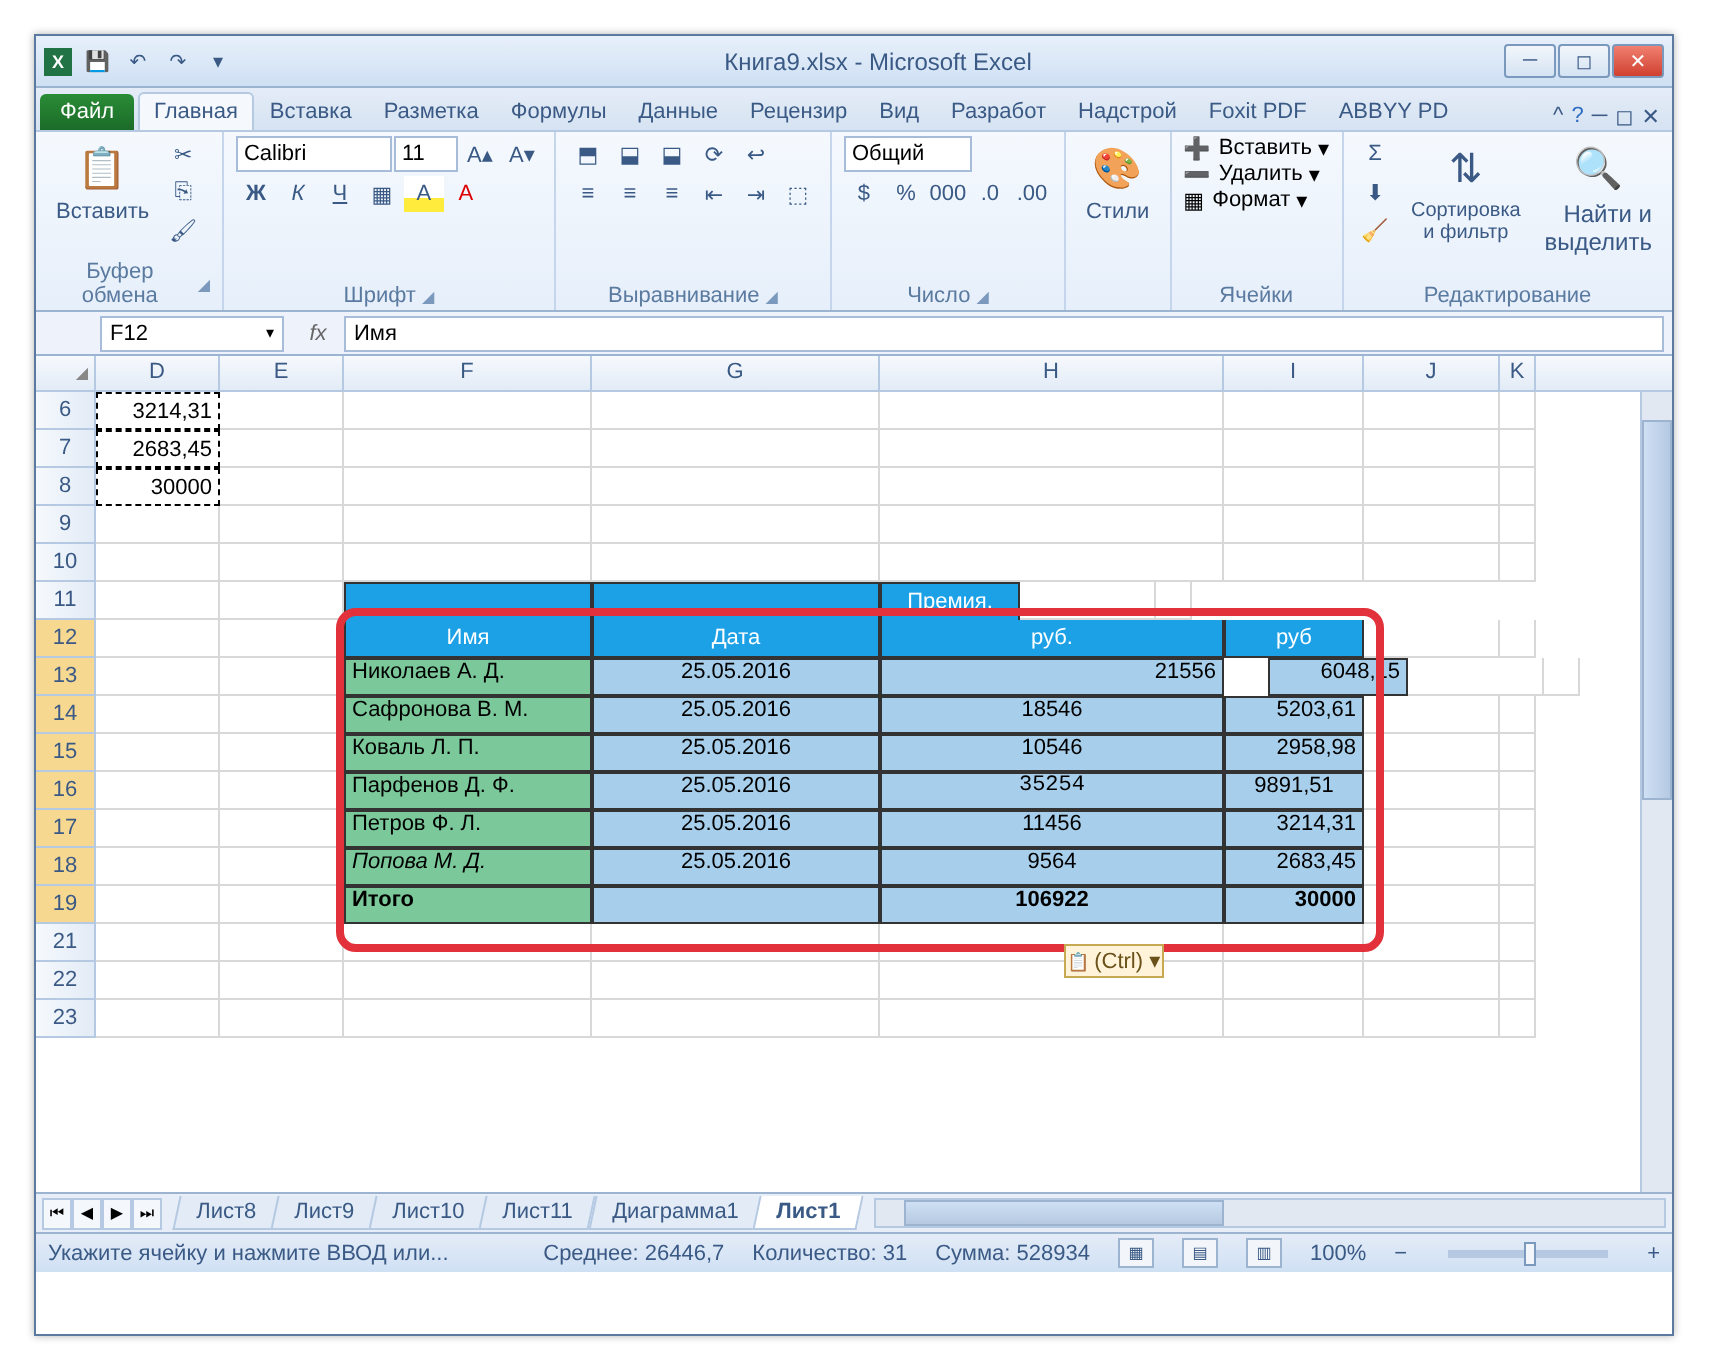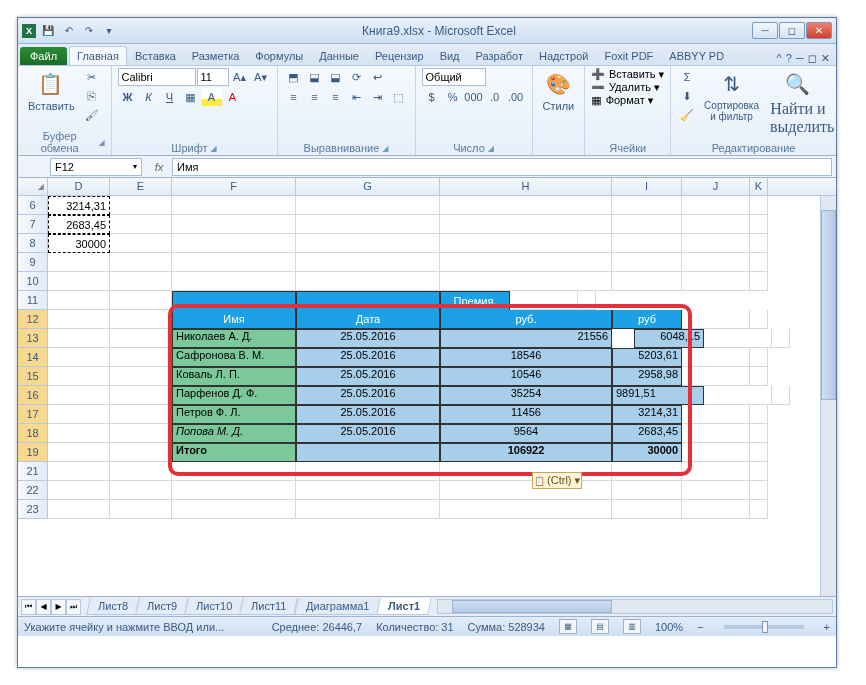--- a/index.html
+++ b/index.html
@@ -256,21 +256,21 @@
           <div class="mini-btn">Σ</div>
           <div class="mini-btn">⬇</div>
           <div class="mini-btn">🧹</div>
         </div>
         <div class="big-btn">
           <div class="ico">⇅</div>
           <span style="font-size:10px;max-width:60px;text-align:center;">Сортировка и фильтр</span>
         </div>
         <div class="big-btn">
           <div class="ico">🔍</div>
-          <span style="font-size:16px;max-width:56px;text-align:center;font-family:Liberation Serif, serif;">Найти и выделить</span>
+          <span style="font-size:12px;max-width:56px;text-align:right;">Найти и выделить</span>
         </div>
       </div>
       <div class="group-label">
           <span>Редактирование</span>
         </div>
     </div>
   </div>
 
   <div class="formula-bar">
     <div class="name-box">
@@ -406,22 +406,22 @@
           <div class="t-data" style="width: 70px; text-align: right;">2958,98</div>
           <div class="cell " style="width: 68px;"></div>
           <div class="cell " style="width: 18px;"></div>
         </div>
         <div class="row">
           <div class="rh sel">16</div>
           <div class="cell " style="width: 62px;"></div>
           <div class="cell " style="width: 62px;"></div>
           <div class="t-name" style="width: 124px;">Парфенов Д. Ф.</div>
           <div class="t-data" style="width: 144px; text-align: center;">25.05.2016</div>
-          <div class="t-data" style="width: 172px; text-align: center;">35254</div>
-          <div class="t-data" style="width: 92px; text-align: left;">9891,51</div>
+          <div class="t-data" style="width: 172px; text-align: center; font-family: Liberation Mono, monospace;">35254</div>
+          <div class="t-data" style="width: 70px; text-align: center;">9891,51</div>
           <div class="cell " style="width: 68px;"></div>
           <div class="cell " style="width: 18px;"></div>
         </div>
         <div class="row">
           <div class="rh sel">17</div>
           <div class="cell " style="width: 62px;"></div>
           <div class="cell " style="width: 62px;"></div>
           <div class="t-name" style="width: 124px;">Петров Ф. Л.</div>
           <div class="t-data" style="width: 144px; text-align: center;">25.05.2016</div>
           <div class="t-data" style="width: 172px; text-align: center;">11456</div>

